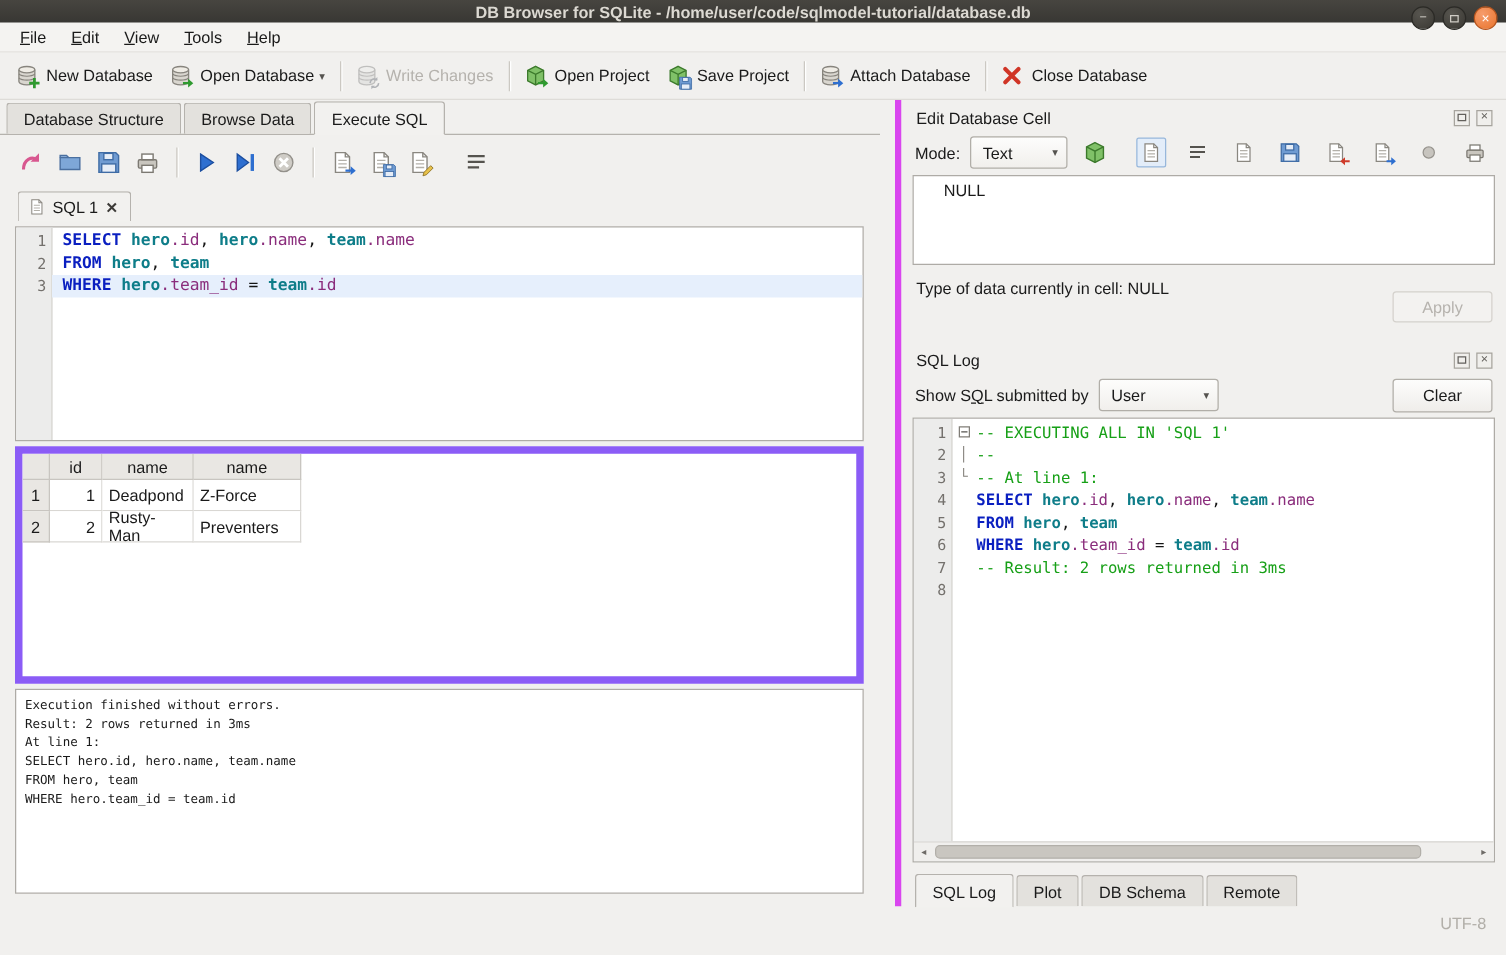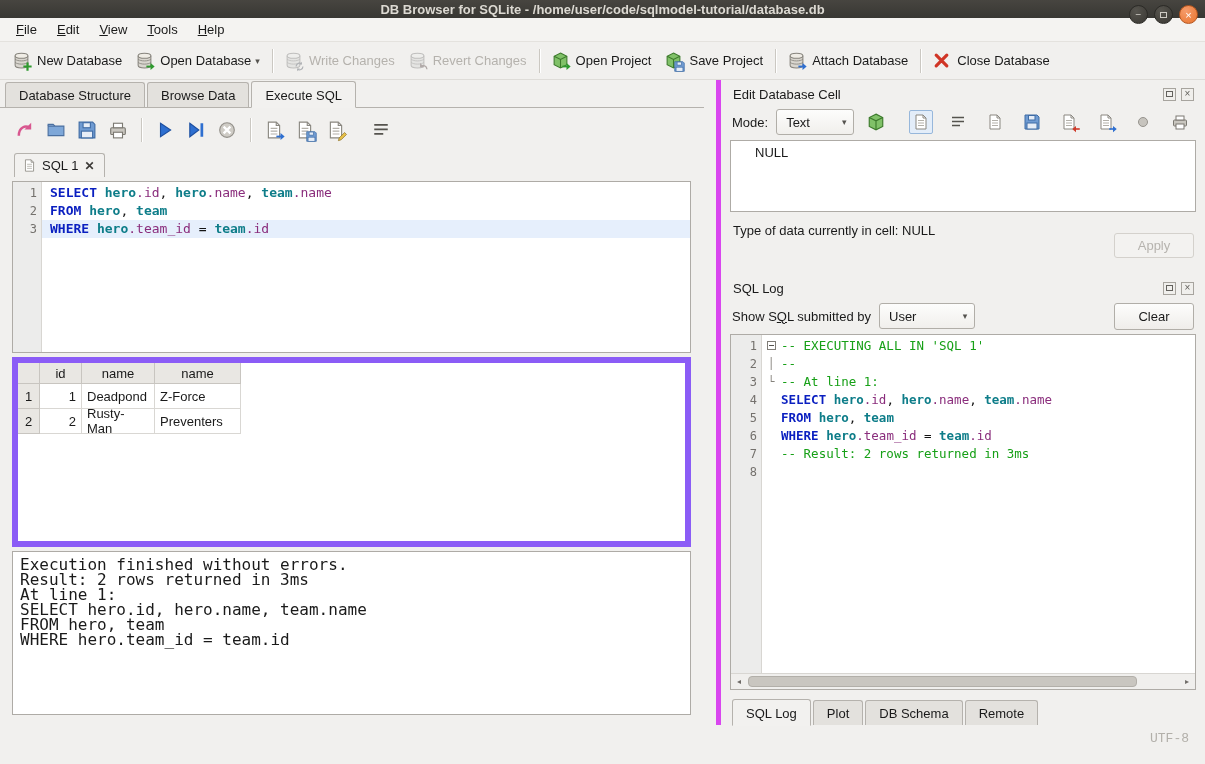--- a/index.html
+++ b/index.html
@@ -76,21 +76,21 @@
   .results-box { height:190px; flex:0 0 190px; border:6px solid #8b5cf6; background:#fff; overflow:hidden; }
   .rg-row { display:flex; }
   .rg-cell { border-right:1px solid #d9d7d3; border-bottom:1px solid #d9d7d3; height:25px; display:flex; align-items:center; padding:0 5px; background:#fff; }
   .rg-header .rg-cell { background:#e9e7e3; border-color:#c8c5c0; height:21px; justify-content:center; padding:0; }
   .rg-rowhdr { width:22px; background:#e9e7e3 !important; border-color:#c8c5c0 !important; justify-content:center; padding:0 !important; }
   .col-0 { width:42px; justify-content:flex-end; }
   .col-1 { width:73px; }
   .col-2 { width:86px; }
   
   .message-box { flex:1; border:1px solid #aeaba6; background:#fff; padding:5px 7px;
-                 font-family:"DejaVu Sans Mono", monospace; font-size:16px; line-height:15px; white-space:pre; overflow:hidden; }
+                 font-family:"DejaVu Sans Mono", monospace; font-size:10px; line-height:15px; white-space:pre; overflow:hidden; }
   
   .dock-header { height:24px; flex:0 0 24px; display:flex; align-items:center; padding:4px 2px 0 3px; }
   .dock-title { flex:1; }
   .dock-icons { display:flex; gap:5px; align-items:center; }
   .dk { width:13px; height:13px; border:1px solid #a7a49e; background:#f0efec; display:flex; align-items:center; justify-content:center; font-size:10px; color:#63615d; line-height:1; }
   .dk-inner { width:7px; height:6px; border:1px solid #63615d; }
   .mode-row { height:36px; flex:0 0 36px; display:flex; align-items:center; gap:8px; padding:4px 2px; }
   .combo { height:26px; border:1px solid #b1aea8; background:linear-gradient(#fdfdfc,#f1efec); display:flex; align-items:center; border-radius:3px; }
   .combo .val { padding:0 9px; }
   .combo .arr { width:18px; text-align:center; font-size:9px; color:#55534f; }
@@ -108,21 +108,21 @@
          display:flex; align-items:center; justify-content:center; width:80px; height:27px; }
   .btn.disabled { border-color:#d4d1cc; background:#f3f2f0; color:#b6b3ae; height:25px; align-self:center; }
   .log-controls { height:36px; flex:0 0 36px; display:flex; align-items:center; gap:8px; padding:4px 2px; }
   .log-box { flex:1; border:1px solid #aeaba6; background:#fff; display:flex; flex-direction:column; overflow:hidden; margin-bottom:7px; }
   .hscroll { height:16px; flex:0 0 16px; border-top:1px solid #d8d6d2; background:#f0efed; display:flex; }
   .sb-btn { width:16px; display:flex; align-items:center; justify-content:center; font-size:8px; color:#6e6b67; }
   .sb-track { flex:1; position:relative; }
   .sb-thumb { position:absolute; left:1px; top:2px; bottom:2px; width:90%; background:#c9c6c0; border:1px solid #b2afa9; border-radius:4px; }
   .bottom-tabbar { height:28px; flex:0 0 28px; display:flex; align-items:flex-end; padding-left:2px; }
   
-  .statusbar { height:27px; display:flex; align-items:center; justify-content:flex-end; padding-right:16px; color:#b2afa9;font-family:Liberation Mono, monospace; }
+  .statusbar { height:27px; display:flex; align-items:center; justify-content:flex-end; padding-right:16px; color:#b2afa9; }
 </style>
 </head>
 <body>
 
 <svg width="0" height="0" style="position:absolute" aria-hidden="true">
   <defs>
     <symbol id="sy-db" viewBox="0 0 16 16">
       <path d="M2 3.5v9C2 13.9 4.7 15 8 15s6-1.1 6-2.5v-9" fill="#d9d6cf" stroke="#87847d"></path>
       <ellipse cx="8" cy="3.5" rx="6" ry="2.4" fill="#efece5" stroke="#87847d"></ellipse>
       <path d="M2 6.8c1.2 1 3.4 1.6 6 1.6s4.8-.6 6-1.6M2 9.8c1.2 1 3.4 1.6 6 1.6s4.8-.6 6-1.6" fill="none" stroke="#87847d" stroke-width=".8"></path>
@@ -242,28 +242,20 @@
     <span class="caret">▾</span>
   </div>
   <div class="vsep"></div>
   <div class="tb-btn disabled">
     <span class="tbi"><svg class="base">
           <use href="#sy-db"></use>
         </svg><svg class="ov">
           <use href="#sy-sync"></use>
         </svg></span>
     <span class="lbl">Write Changes</span>
-  </div>
-  <div class="tb-btn disabled">
-    <span class="tbi"><svg class="base">
-          <use href="#sy-db"></use>
-        </svg><svg class="ov">
-          <use href="#sy-undo"></use>
-        </svg></span>
-    <span class="lbl">Revert Changes</span>
   </div>
   <div class="vsep"></div>
   <div class="tb-btn">
     <span class="tbi"><svg class="base">
           <use href="#sy-cube"></use>
         </svg><svg class="ov">
           <use href="#sy-arrow-green"></use>
         </svg></span>
     <span class="lbl">Open Project</span>
   </div>

